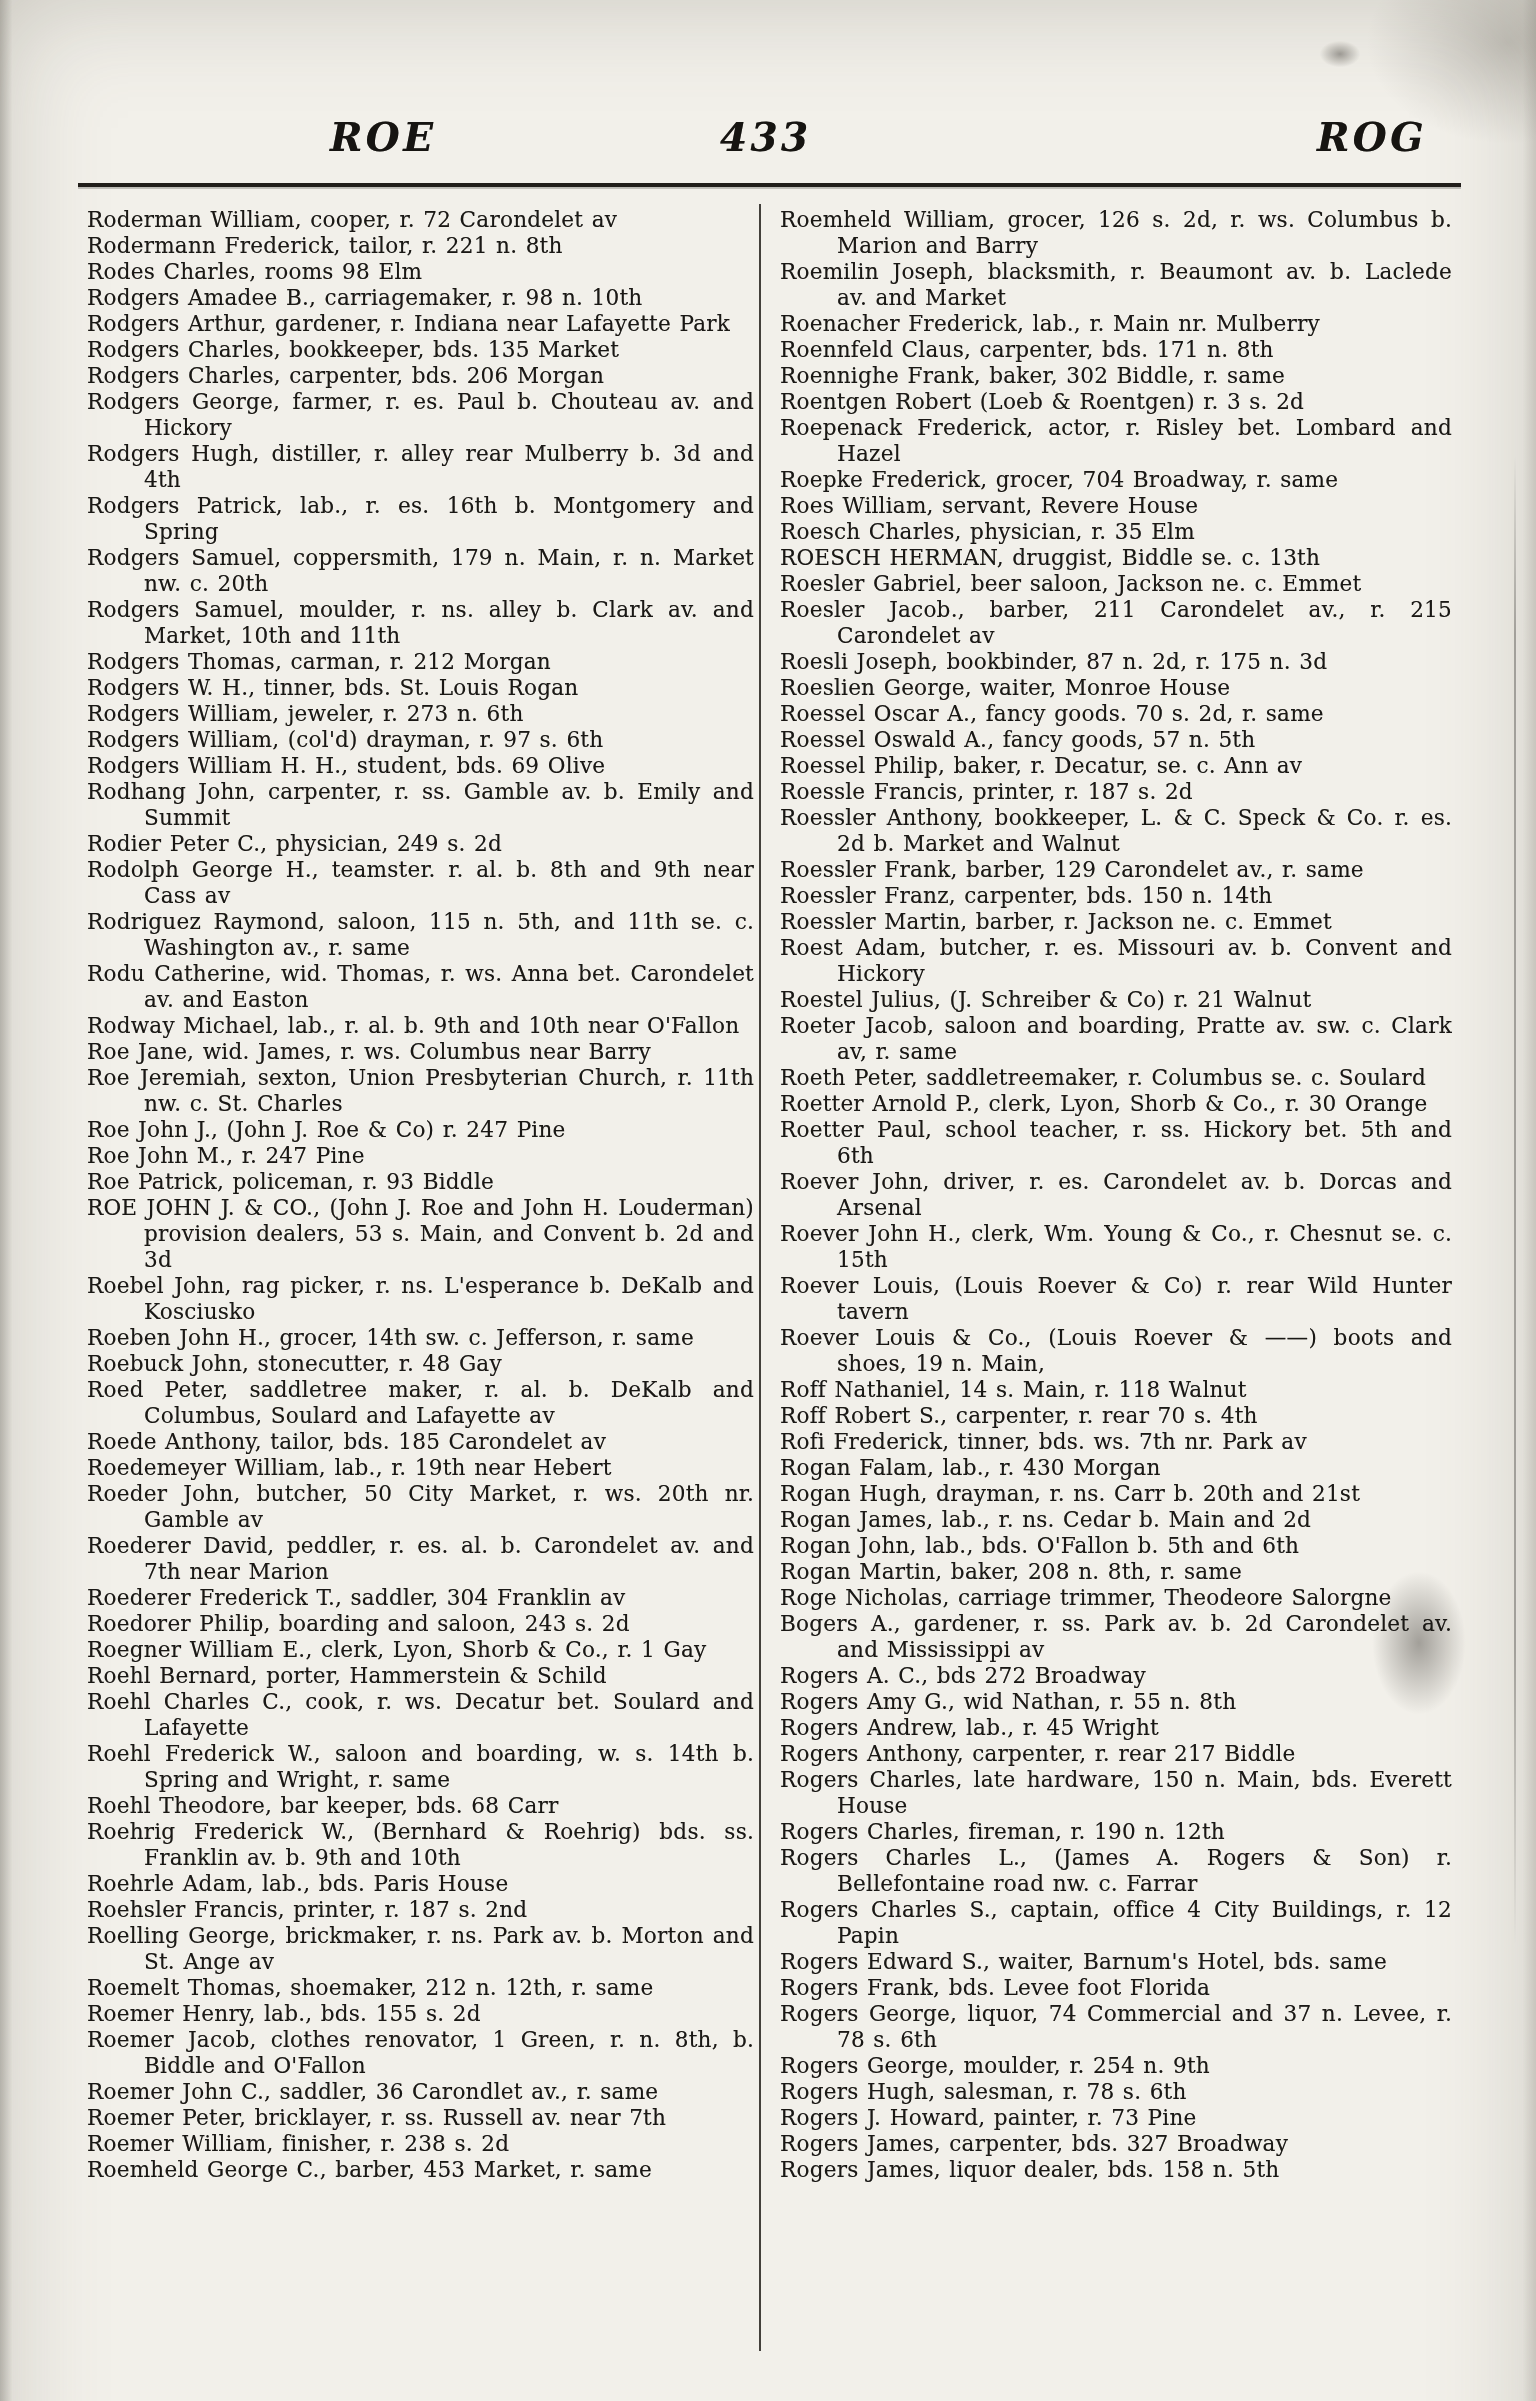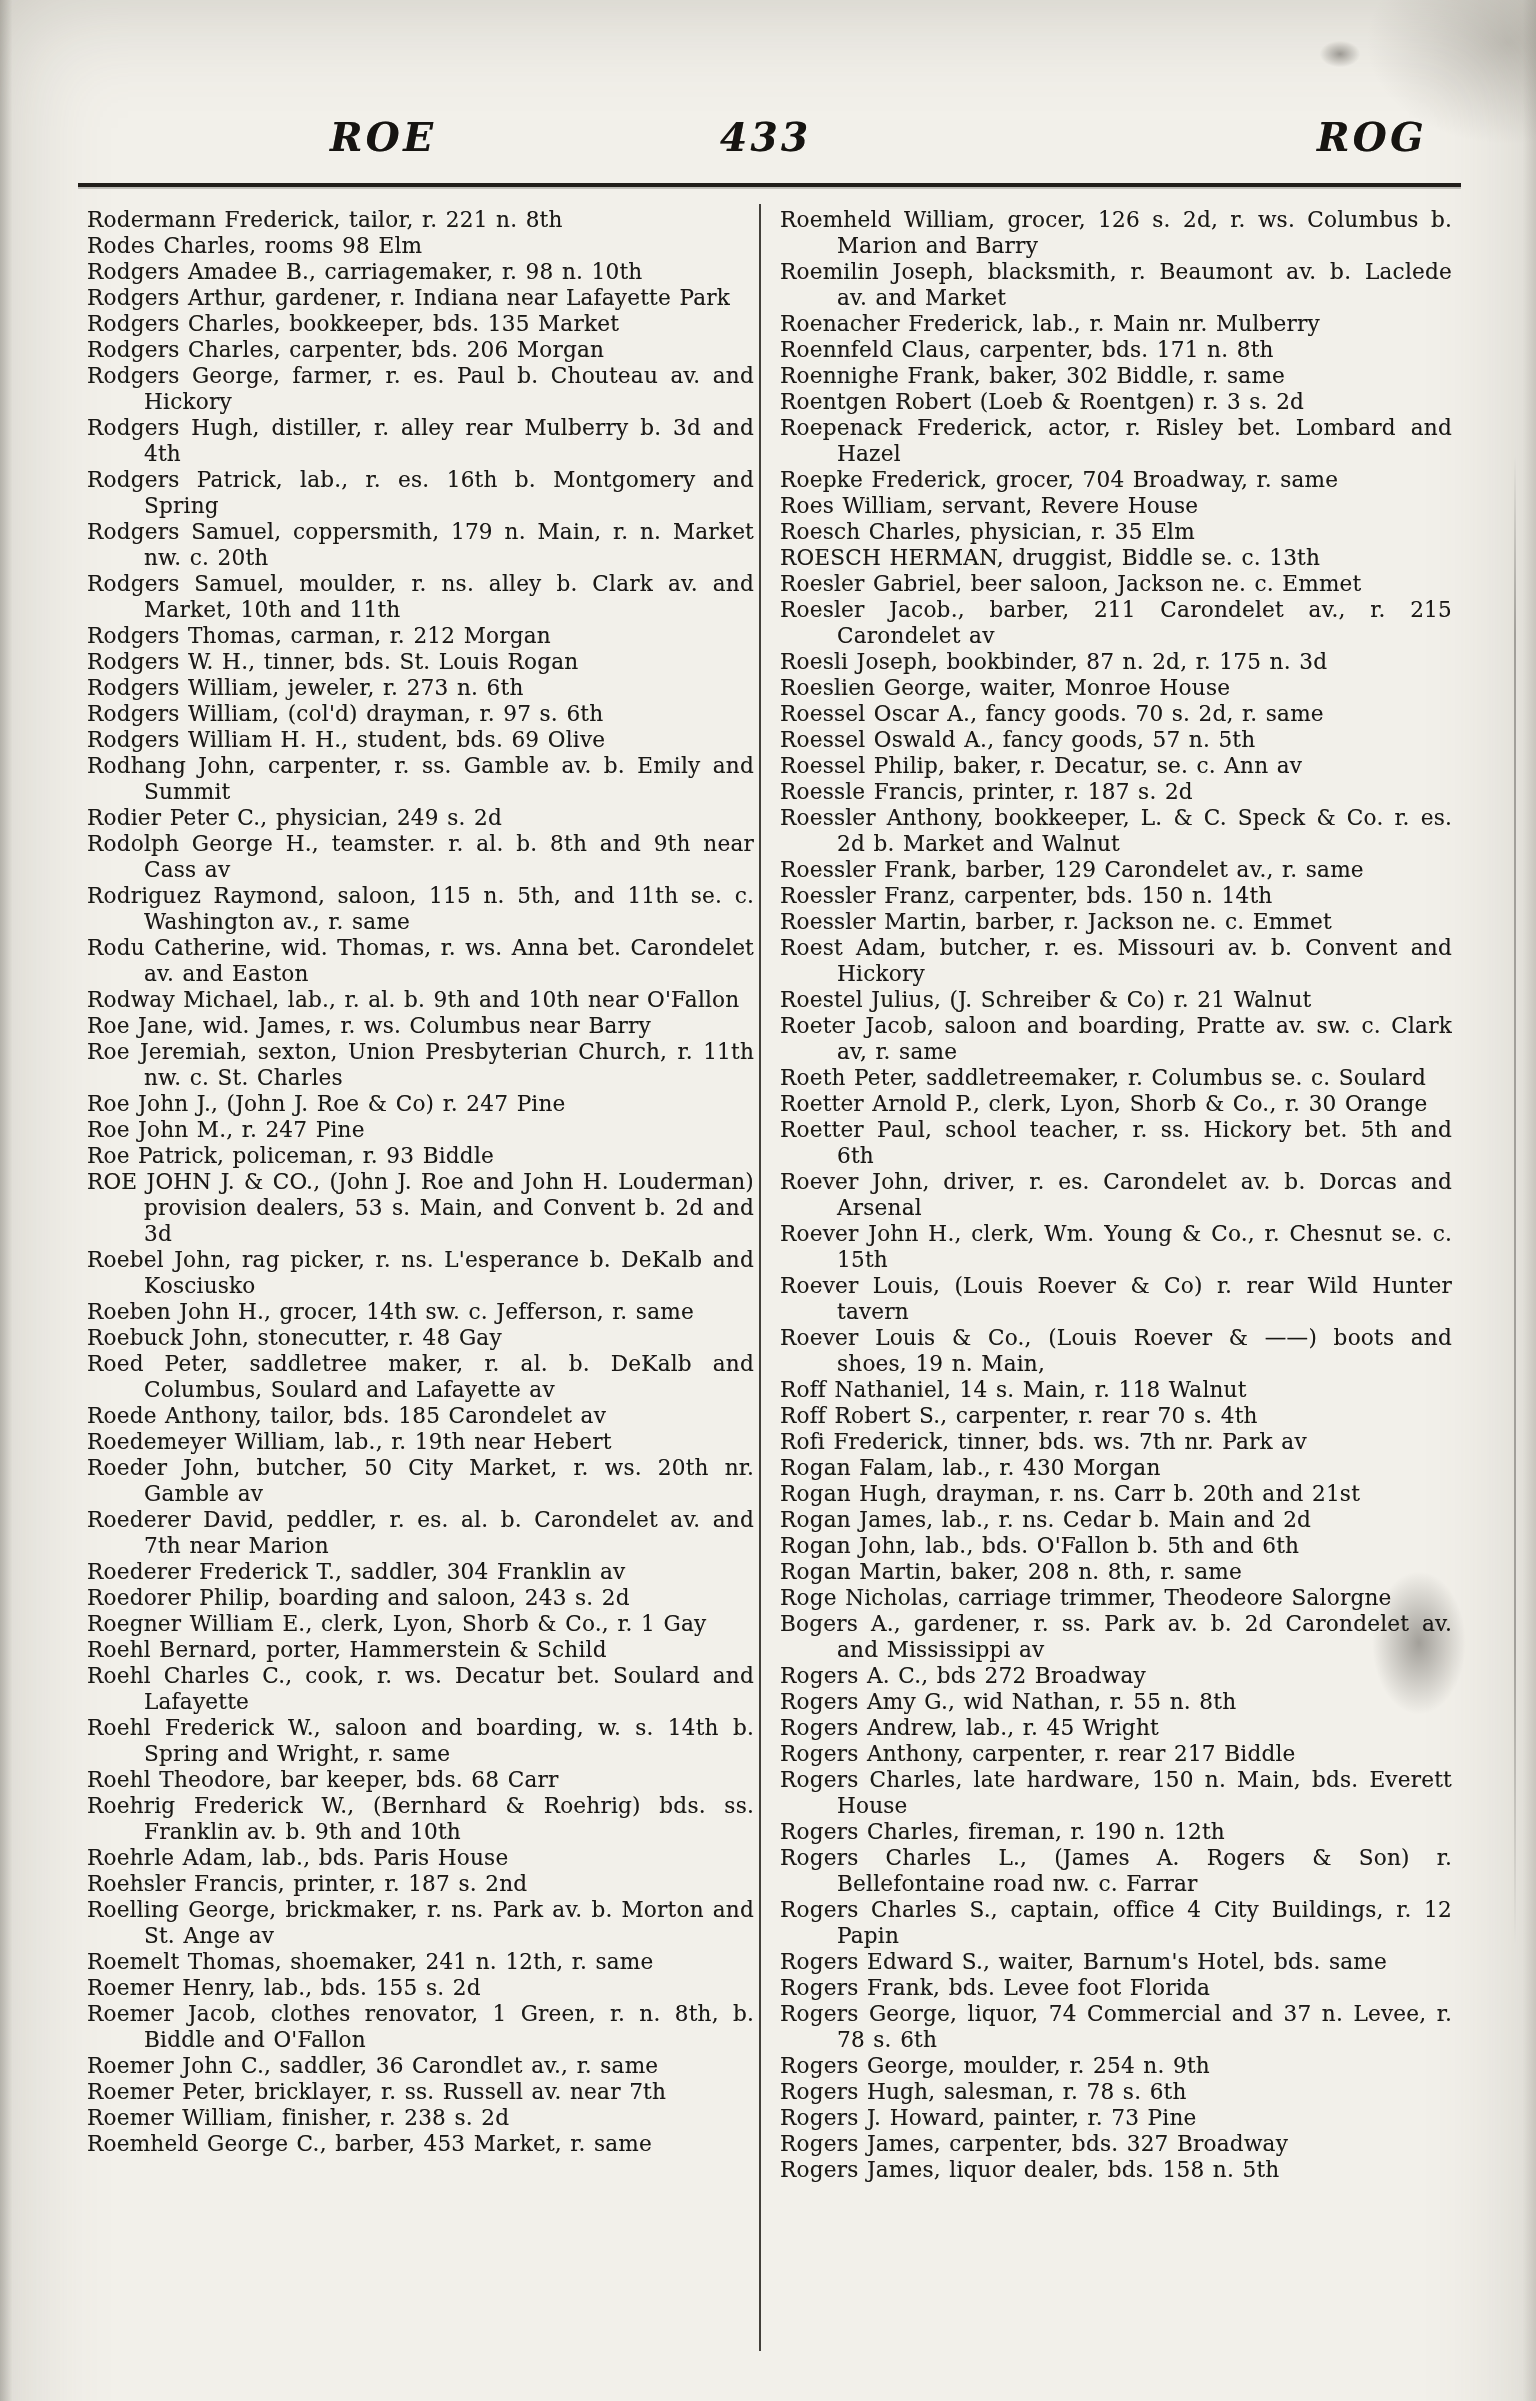--- a/index.html
+++ b/index.html
@@ -71,20 +71,21 @@
   <span class="hdr hdr-left">ROE</span>
   <span class="hdr hdr-num">433</span>
   <span class="hdr hdr-right">ROG</span>
 
   <div class="top-rule"></div>
   <div class="col-divider"></div>
   <div class="page-edge-line"></div>
 
   <ol class="col col-left">
 
+  <li class="entry">Roderman William, cooper, r. 72 Carondelet av</li>
       <li class="entry">Rodermann Frederick, tailor, r. 221 n. 8th</li>
       <li class="entry">Rodes Charles, rooms 98 Elm</li>
       <li class="entry">Rodgers Amadee B., carriagemaker, r. 98 n. 10th</li>
       <li class="entry">Rodgers Arthur, gardener, r. Indiana near Lafayette Park</li>
       <li class="entry">Rodgers Charles, bookkeeper, bds. 135 Market</li>
       <li class="entry">Rodgers Charles, carpenter, bds. 206 Morgan</li>
       <li class="entry">Rodgers George, farmer, r. es. Paul b. Chouteau av. and Hickory</li>
       <li class="entry">Rodgers Hugh, distiller, r. alley rear Mulberry b. 3d and 4th</li>
       <li class="entry">Rodgers Patrick, lab., r. es. 16th b. Montgomery and Spring</li>
       <li class="entry">Rodgers Samuel, coppersmith, 179 n. Main, r. n. Market nw. c. 20th</li>
@@ -118,21 +119,21 @@
       <li class="entry">Roedorer Philip, boarding and saloon, 243 s. 2d</li>
       <li class="entry">Roegner William E., clerk, Lyon, Shorb &amp; Co., r. 1 Gay</li>
       <li class="entry">Roehl Bernard, porter, Hammerstein &amp; Schild</li>
       <li class="entry">Roehl Charles C., cook, r. ws. Decatur bet. Soulard and Lafayette</li>
       <li class="entry">Roehl Frederick W., saloon and boarding, w. s. 14th b. Spring and Wright, r. same</li>
       <li class="entry">Roehl Theodore, bar keeper, bds. 68 Carr</li>
       <li class="entry">Roehrig Frederick W., (Bernhard &amp; Roehrig) bds. ss. Franklin av. b. 9th and 10th</li>
       <li class="entry">Roehrle Adam, lab., bds. Paris House</li>
       <li class="entry">Roehsler Francis, printer, r. 187 s. 2nd</li>
       <li class="entry">Roelling George, brickmaker, r. ns. Park av. b. Morton and St. Ange av</li>
-      <li class="entry">Roemelt Thomas, shoemaker, 241 n. 12th, r. same</li>
+      <li class="entry">Roemelt Thomas, shoemaker, 212 n. 12th, r. same</li>
       <li class="entry">Roemer Henry, lab., bds. 155 s. 2d</li>
       <li class="entry">Roemer Jacob, clothes renovator, 1 Green, r. n. 8th, b. Biddle and O'Fallon</li>
       <li class="entry">Roemer John C., saddler, 36 Carondlet av., r. same</li>
       <li class="entry">Roemer Peter, bricklayer, r. ss. Russell av. near 7th</li>
       <li class="entry">Roemer William, finisher, r. 238 s. 2d</li>
       <li class="entry">Roemheld George C., barber, 453 Market, r. same</li>
     </ol>
 
   <ol class="col col-right">
 

